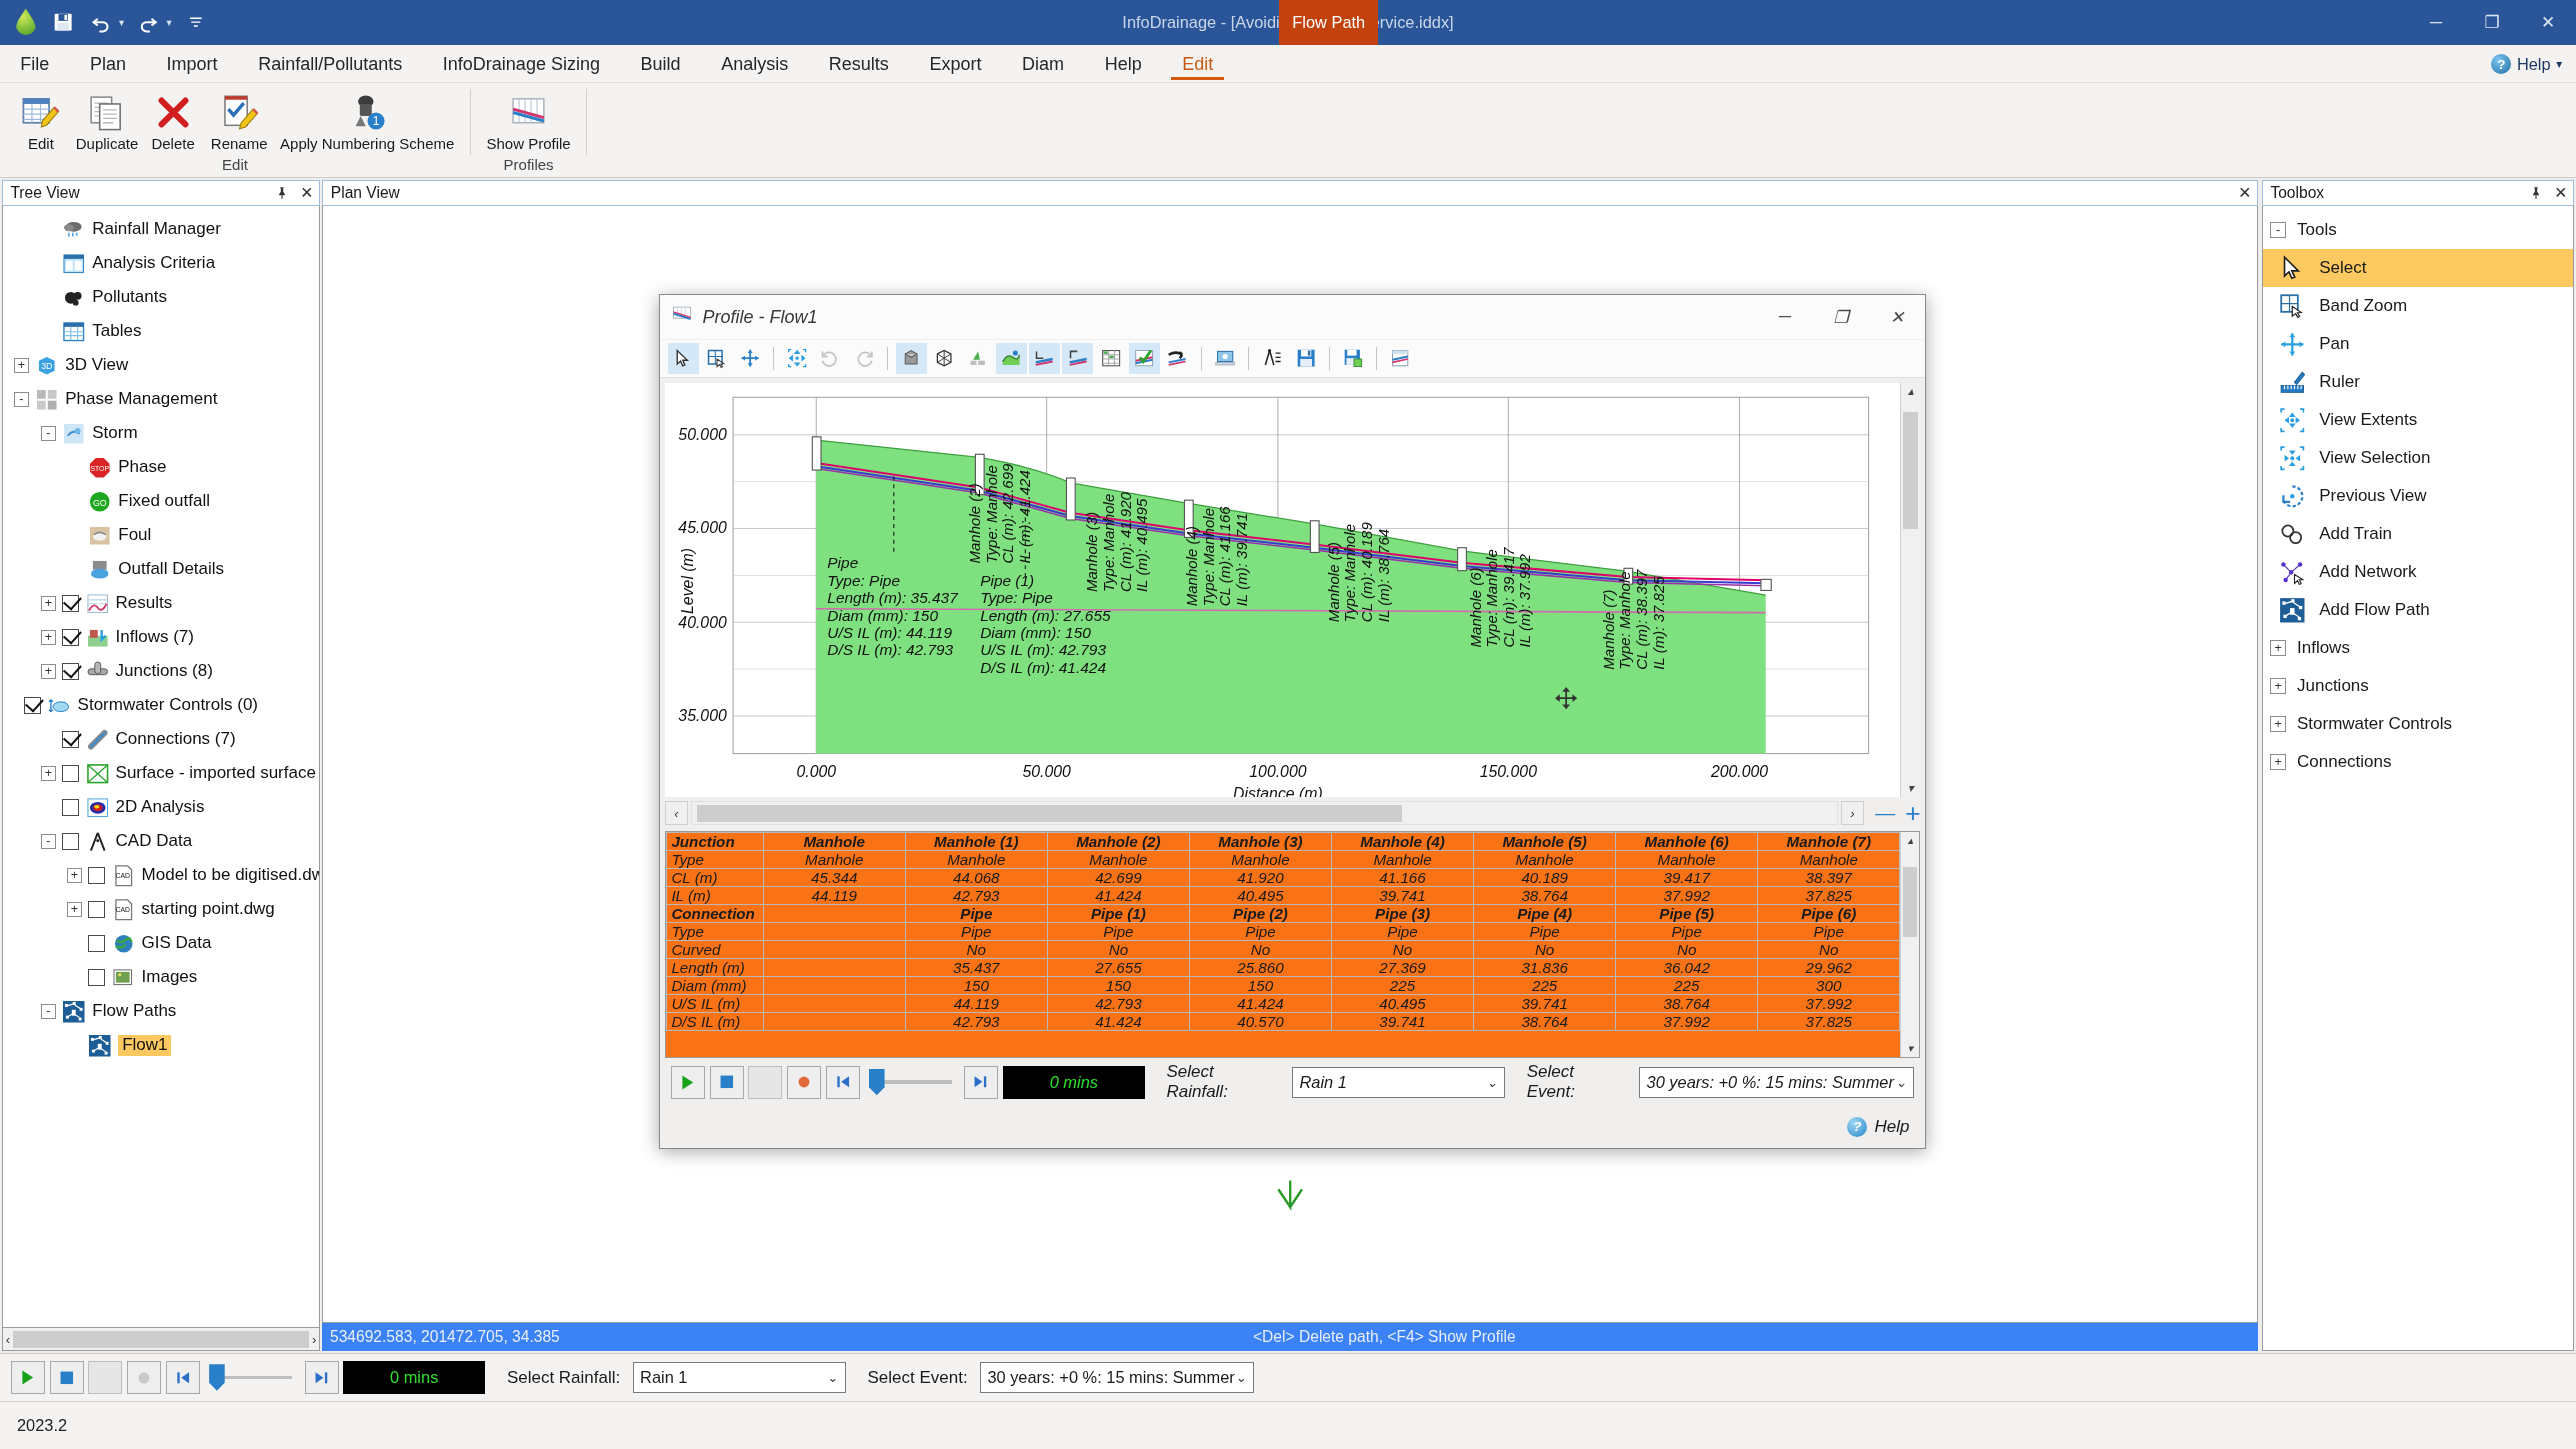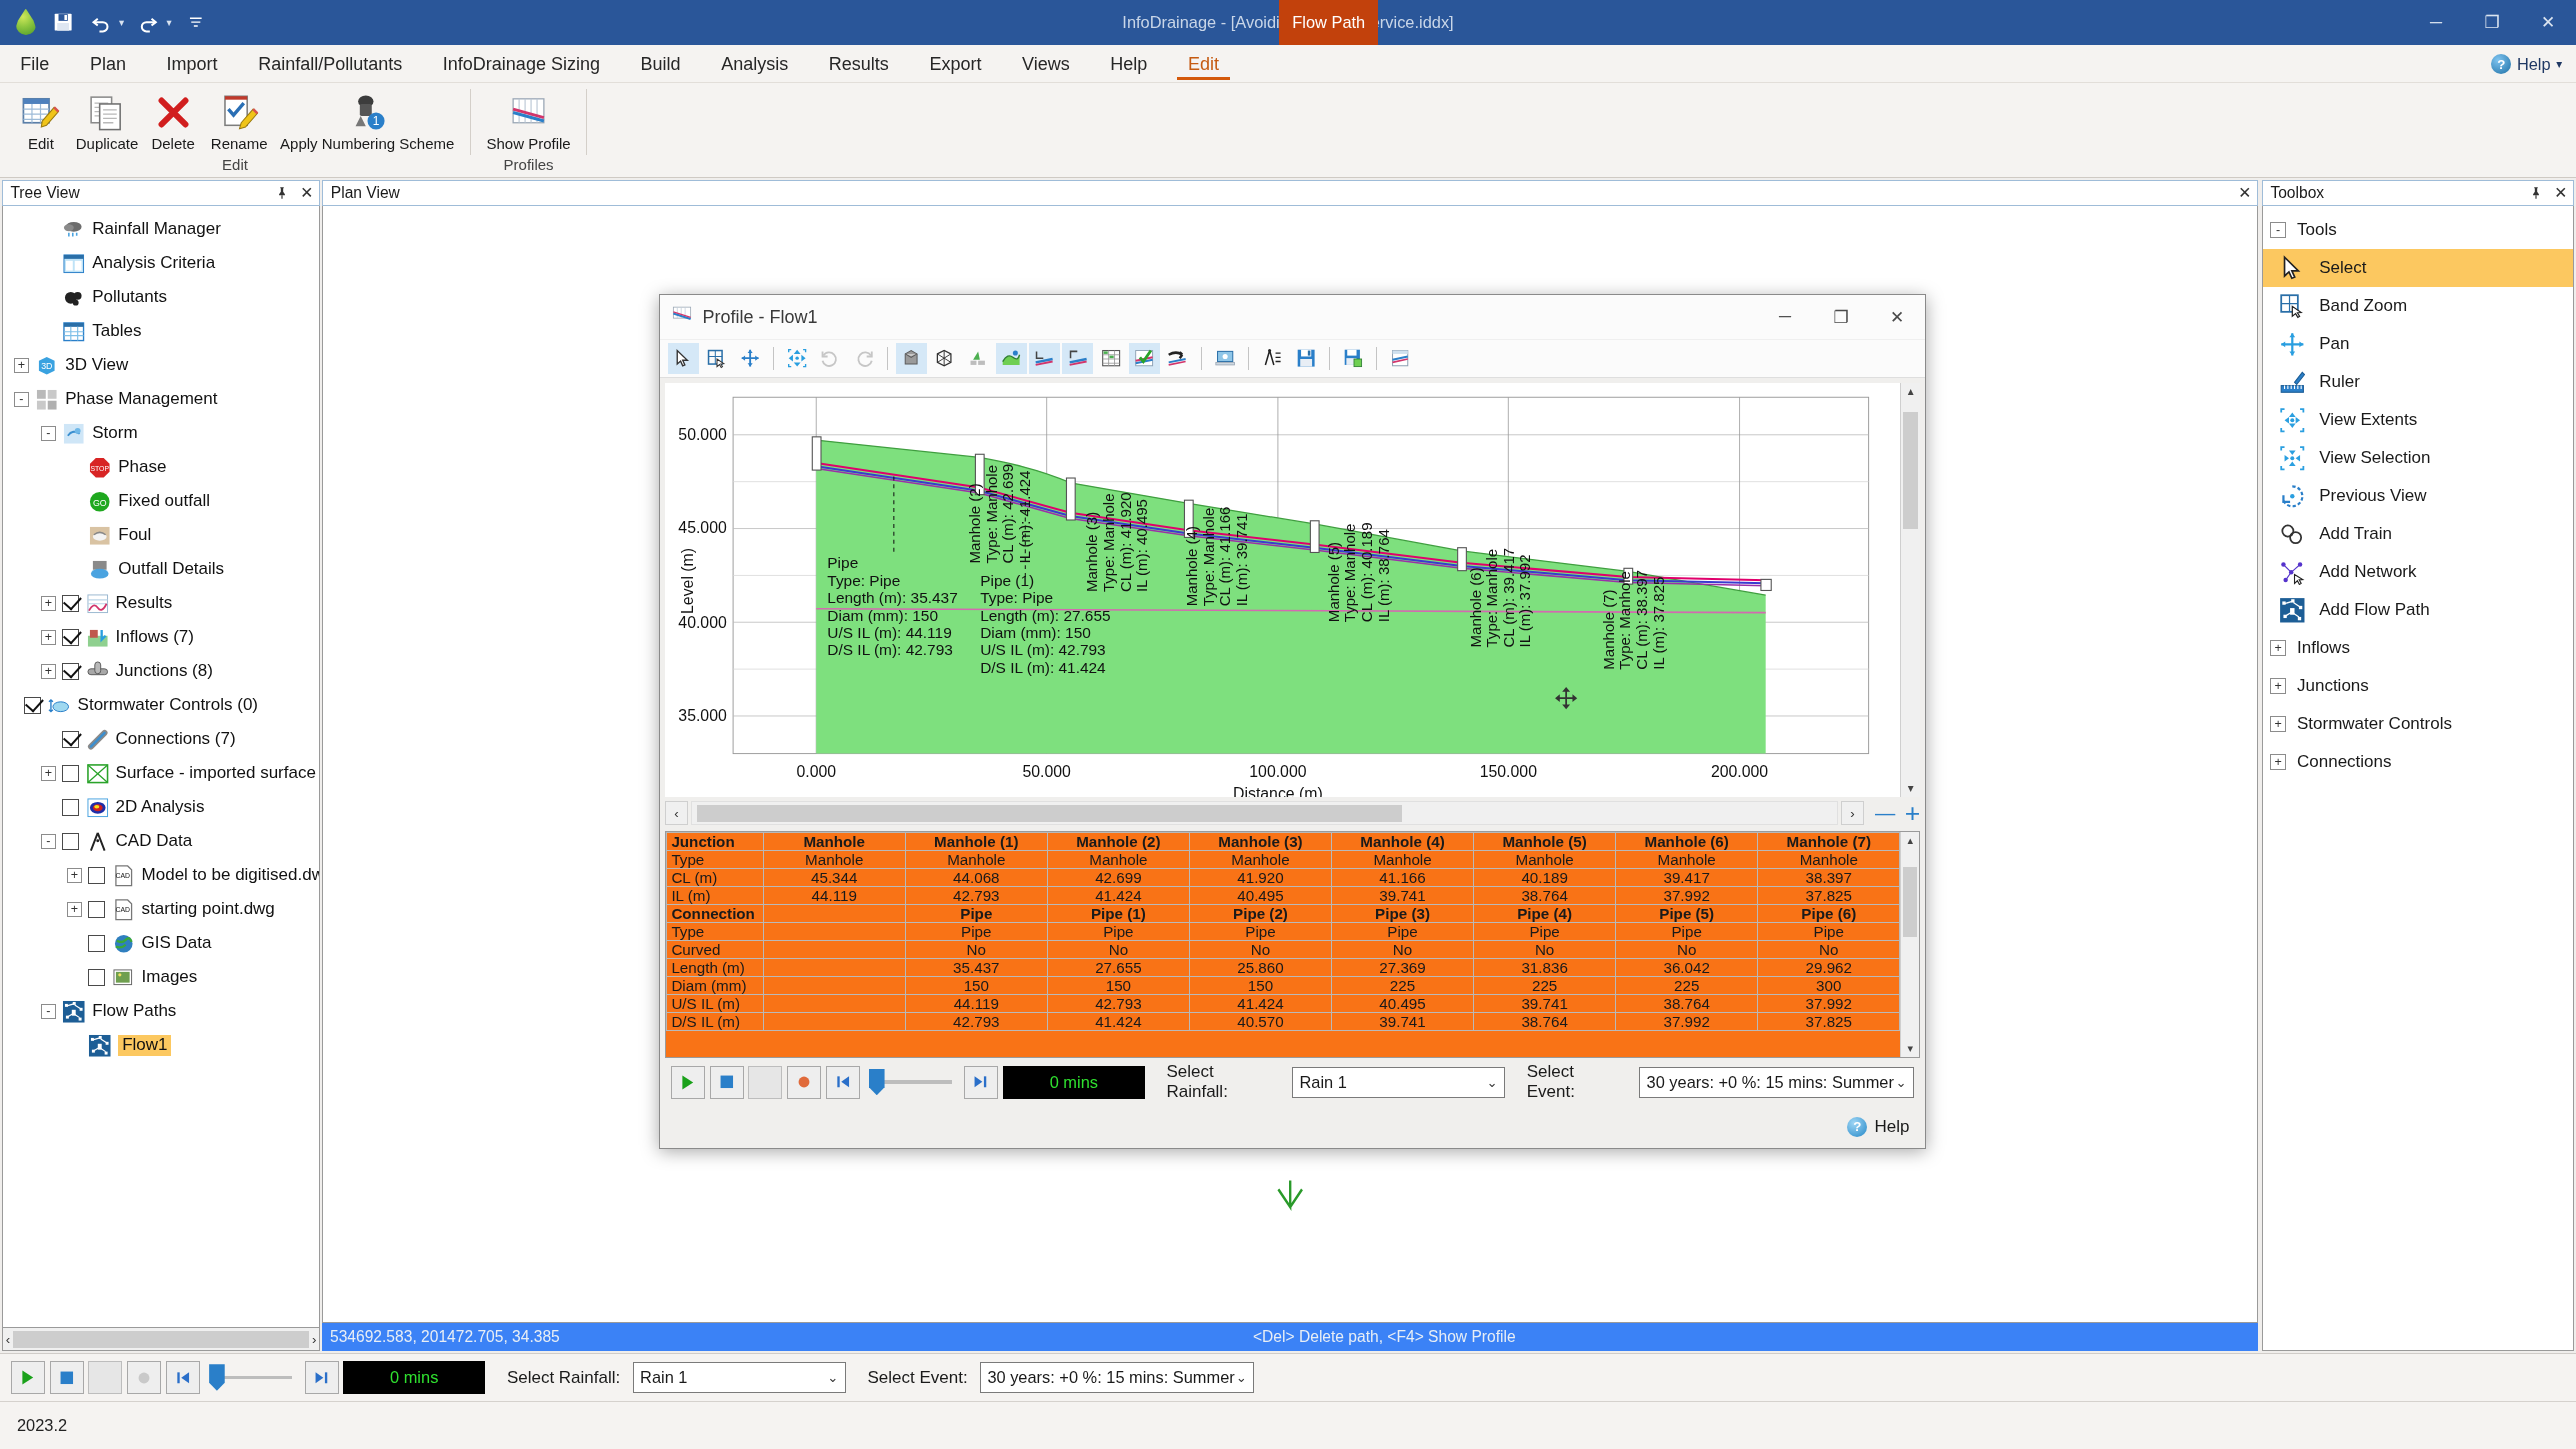--- a/index.html
+++ b/index.html
@@ -181,21 +181,21 @@
   
   .footer {
     height:48px; background:#f5f3f1; border-top:0.8px solid #d5d1cd;
     display:flex; align-items:center; padding-left:17px; font-size:16.4px; color:#222; flex:0 0 48px;
   }
 
   
   .dlg {
     position:absolute; left:659px; top:294px; width:1267px; height:855px;
     background:#f0efed; border:0.8px solid #8a8a8a; box-shadow:0 3.1px 17px rgba(0,0,0,.35);
-    display:flex; flex-direction:column; z-index:50;
+    display:flex; flex-direction:column; z-index:50;font-style:italic;
   }
   .dlg-title {
     height:45px; background:#fbfbfb; display:flex; align-items:center; padding-left:11px; gap:9.4px;
     border-bottom:0.8px solid #efefef;
   }
   .dlg-title .t { font-size:18px; color:#3a3a3a; flex:1; }
   .dlg-wc { display:flex; height:45px; }
   .dlg-wc div { width:56px;height:45px;display:flex;align-items:center;justify-content:center;font-size:17px;color:#4a4a4a; }
   .dlg-toolbar {
     height:38px; background:#fbfbfb; display:flex; align-items:center; padding:0 7.8px; gap:2.3px;
@@ -306,21 +306,21 @@
   <div class="ribbon-tabs">
     <div class="rtab">File</div>
     <div class="rtab">Plan</div>
     <div class="rtab">Import</div>
     <div class="rtab">Rainfall/Pollutants</div>
     <div class="rtab">InfoDrainage Sizing</div>
     <div class="rtab">Build</div>
     <div class="rtab">Analysis</div>
     <div class="rtab">Results</div>
     <div class="rtab">Export</div>
-    <div class="rtab">Views</div>
+    <div class="rtab">Diam</div>
     <div class="rtab">Help</div>
     <div class="rtab active">Edit</div>
     <div class="help-right">
       <span class="help-circ">?</span>
       <span>Help</span>
       <span style="font-size:11.7px;">▾</span>
     </div>
   </div>
 
   <div class="ribbon">

